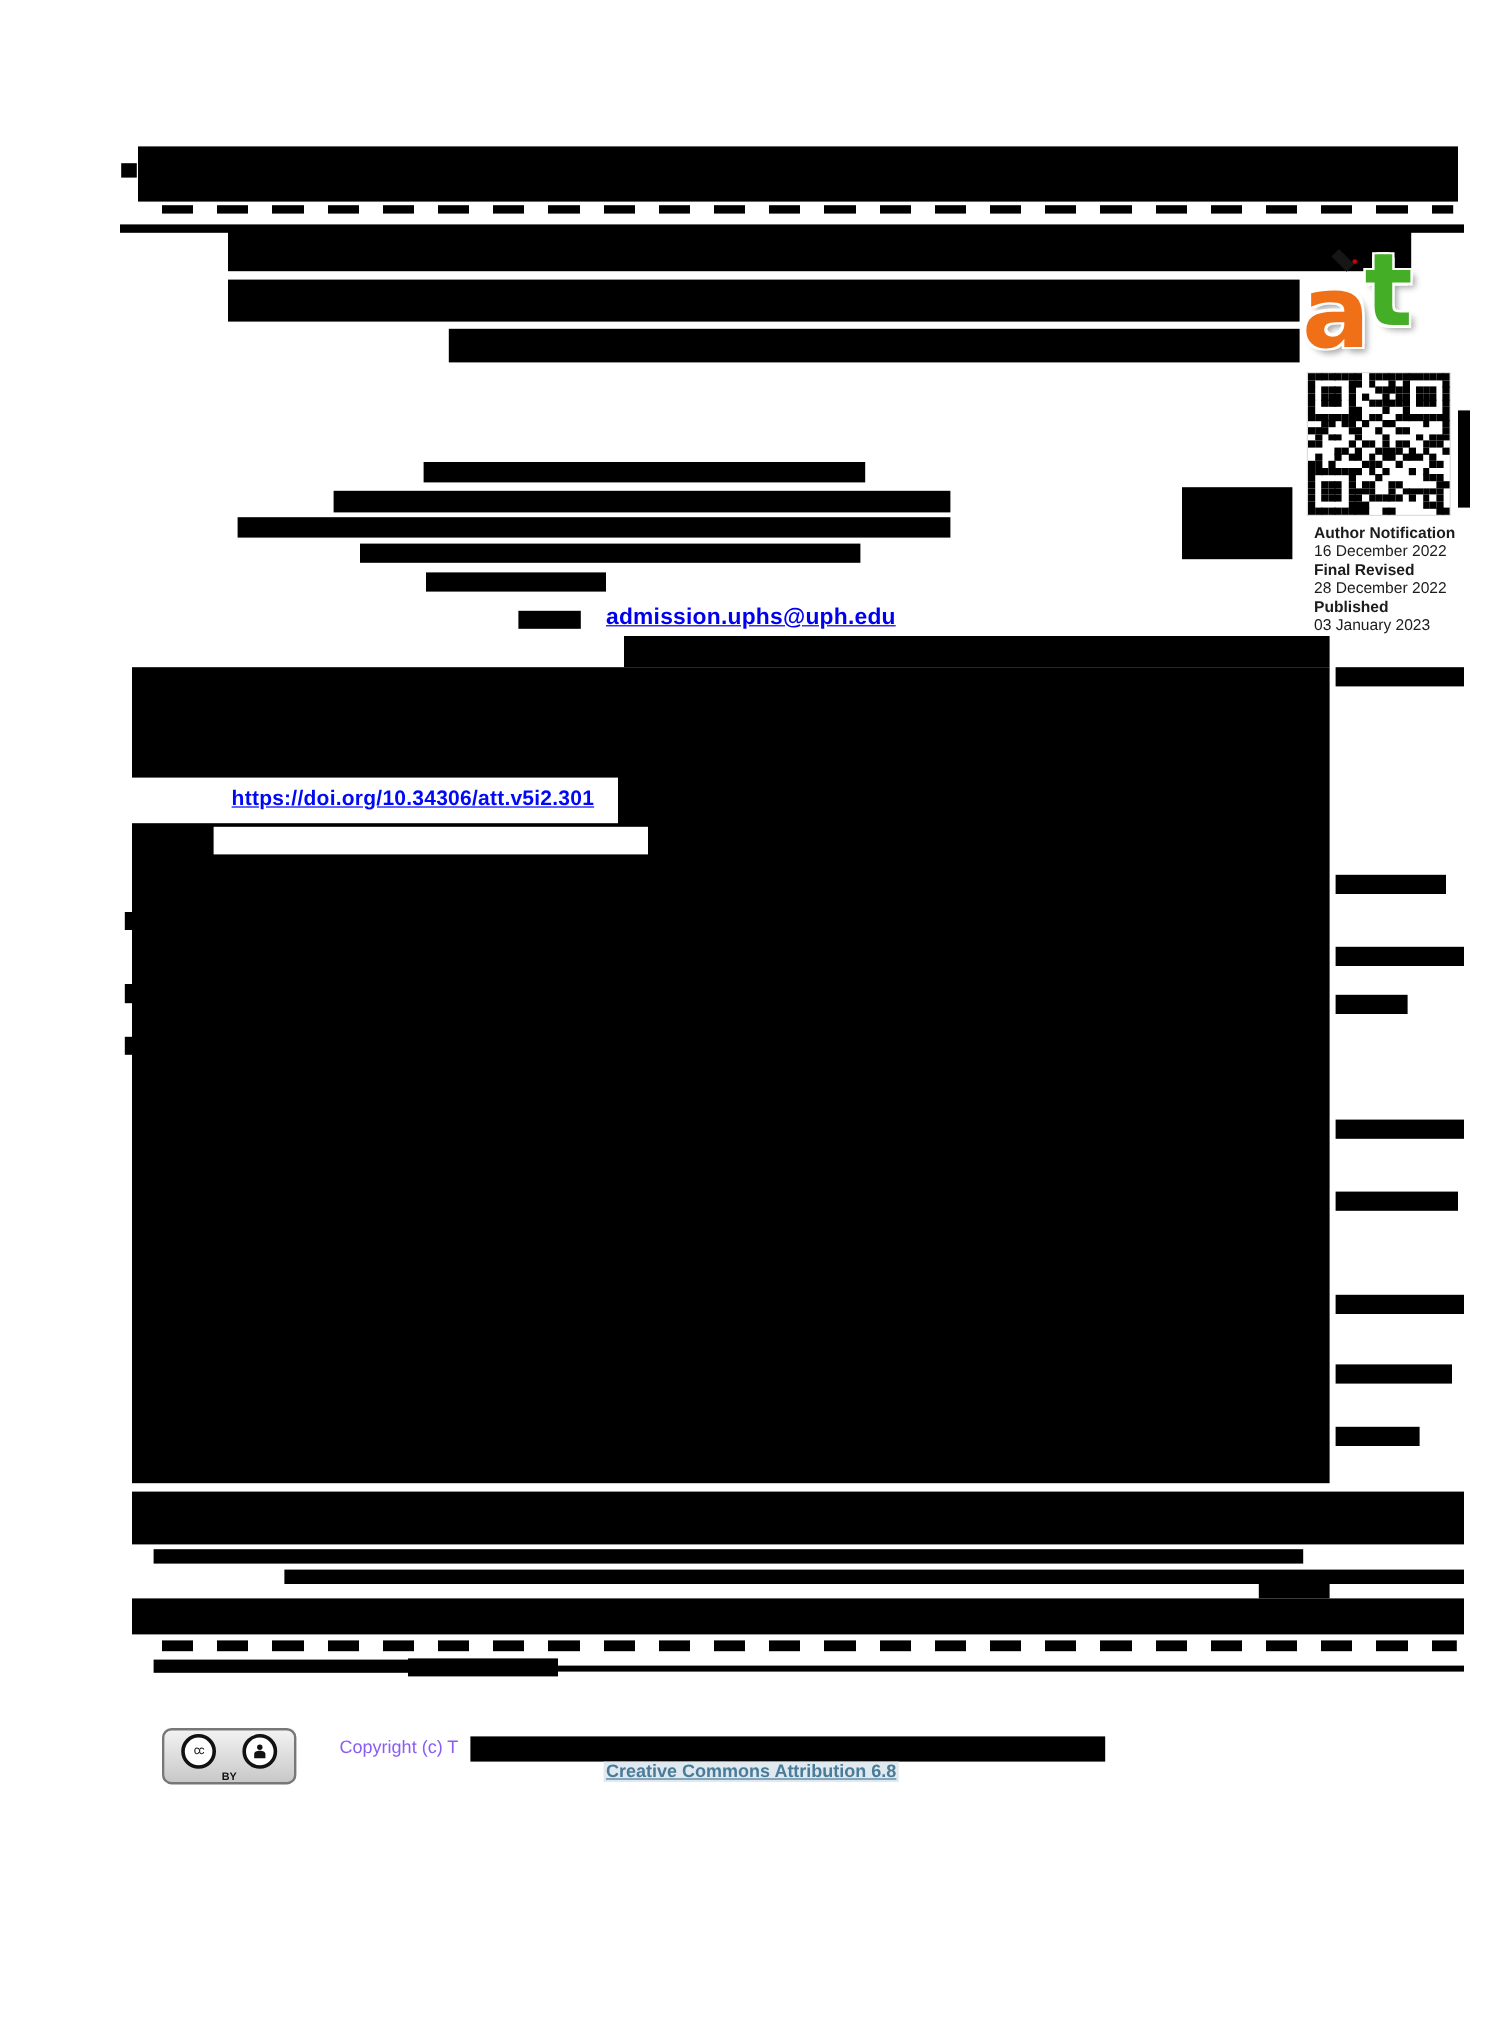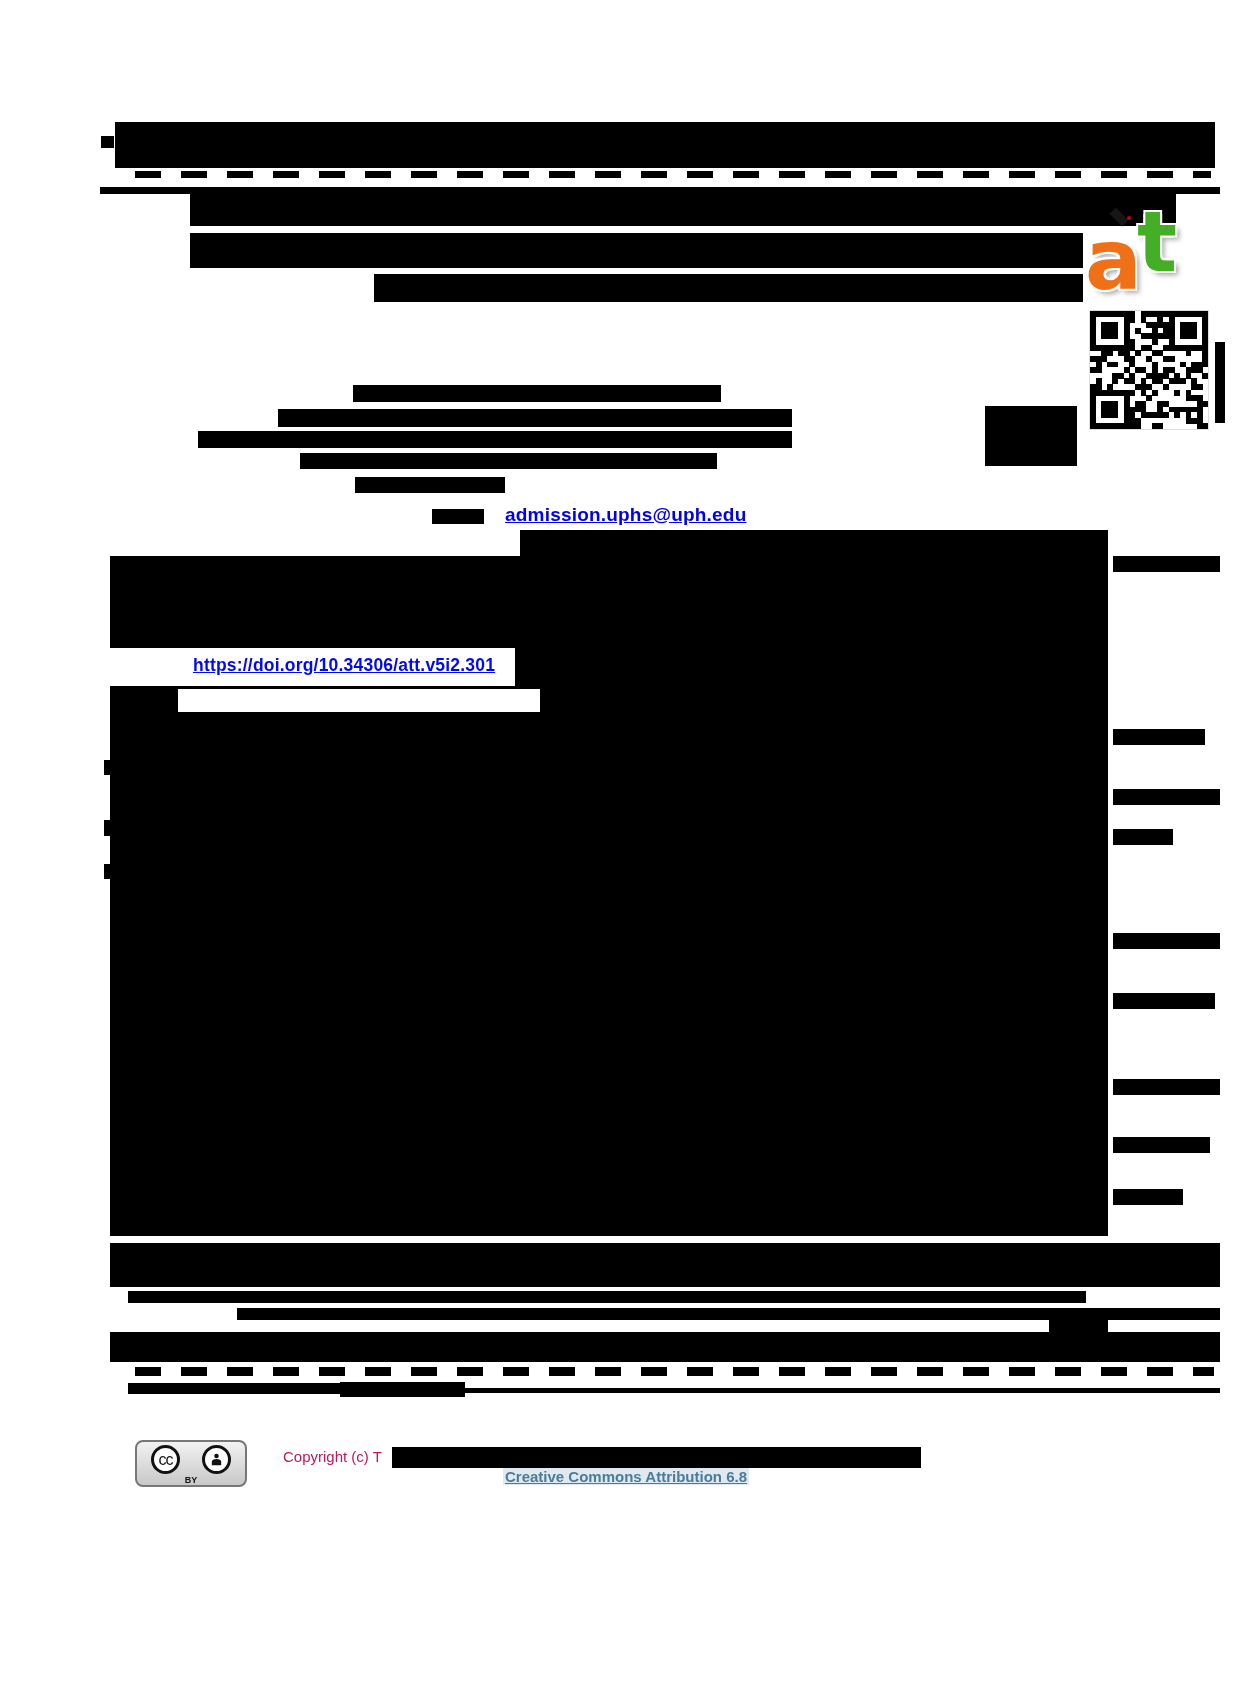--- a/index.html
+++ b/index.html
@@ -8,21 +8,21 @@
   .r{position:absolute;background:#000;}
   .dashes{position:absolute;background:repeating-linear-gradient(90deg,#000 0,#000 26px,transparent 26px,transparent 46px);}
   .white{position:absolute;background:#fff;}
   a{cursor:pointer;}
   .email-link{position:absolute;left:505px;top:504px;color:#0000ee;font-weight:bold;
       font-size:19px;text-decoration:underline;letter-spacing:.2px;}
   .doi-link{position:absolute;left:193px;top:655px;color:#0009f5;font-weight:bold;
       font-size:17.5px;text-decoration:underline;letter-spacing:.2px;z-index:5;}
   .license-link{position:absolute;left:503px;top:1468px;color:#4a7b99;font-weight:bold;
       font-size:15px;text-decoration:underline;background:#dfe9ef;padding:0 2px;}
-  .copyright{position:absolute;left:283px;top:1448px;font-size:15px;color:#be185d;}
+  .copyright{position:absolute;left:283px;top:1448px;font-size:15px;color:#8b5cf6;}
   
   .history{position:absolute;left:1095px;top:436px;width:130px;font-size:13px;
       line-height:15.4px;color:#1c1c1c;}
   .history .lbl{font-weight:bold;}
   .qr{position:absolute;left:1090px;top:311px;width:118px;height:118px;background:#fff;
       outline:1px solid #ddd;}
   .qr i{position:absolute;background:#000;}
   .logo{position:absolute;left:1085px;top:206px;width:124px;height:100px;}
   .logo .la,.logo .lt{position:absolute;font-family:"DejaVu Sans",sans-serif;font-weight:900;
       font-size:84px;line-height:84px;
@@ -32,21 +32,21 @@
   .cap{position:absolute;left:22px;top:2px;width:26px;height:16px;}
   .cap:before{content:"";position:absolute;left:3px;top:0;width:18px;height:18px;background:#161616;
       transform:rotate(45deg) scaleY(.5);}
   .cap:after{content:"";position:absolute;left:20px;top:8px;width:4px;height:4px;background:#c00;border-radius:50%;}
   
   .cc-badge{position:absolute;left:135px;top:1440px;width:112px;height:47px;border:2px solid #777;
       border-radius:8px;background:linear-gradient(#f2f2f2,#c8c8c8);box-sizing:border-box;}
   .cc-row{display:flex;justify-content:center;gap:22px;margin-top:3px;}
   .cc-circle{width:29px;height:29px;border:3px solid #111;border-radius:50%;background:#fff;
       box-sizing:border-box;display:flex;align-items:center;justify-content:center;
-      font-weight:normal;font-size:16px;color:#111;letter-spacing:-1px;}
+      font-weight:normal;font-size:10px;color:#111;letter-spacing:-1px;}
   .cc-by{position:absolute;left:0;right:0;bottom:0;text-align:center;font-size:9px;font-weight:bold;color:#111;}
 </style>
 </head>
 <body>
 
 <div id="page">
 
   <div class="r" style="left:101px;top:136px;width:13px;height:12px"></div>
   <div class="r" style="left:115px;top:122px;width:1100px;height:46px"></div>
   <div class="dashes" style="left:135px;top:171px;width:1076px;height:7px"></div>
@@ -295,20 +295,28 @@
       <i style="left:22.48px;top:112.38px;width:5.92px;height:5.92px"></i>
       <i style="left:28.10px;top:112.38px;width:5.92px;height:5.92px"></i>
       <i style="left:33.71px;top:112.38px;width:5.92px;height:5.92px"></i>
       <i style="left:39.33px;top:112.38px;width:5.92px;height:5.92px"></i>
       <i style="left:44.95px;top:112.38px;width:5.92px;height:5.92px"></i>
       <i style="left:61.81px;top:112.38px;width:5.92px;height:5.92px"></i>
       <i style="left:67.43px;top:112.38px;width:5.92px;height:5.92px"></i>
       <i style="left:106.76px;top:112.38px;width:5.92px;height:5.92px"></i>
       <i style="left:112.38px;top:112.38px;width:5.92px;height:5.92px"></i>
     </div>
+  <div class="history">
+    <div class="lbl">Author Notification</div>
+    <div>16 December 2022</div>
+    <div class="lbl">Final Revised</div>
+    <div>28 December 2022</div>
+    <div class="lbl">Published</div>
+    <div>03 January 2023</div>
+  </div>
   <div class="r" style="left:1215px;top:342px;width:10px;height:81px"></div>
 
   <div class="r" style="left:353px;top:385px;width:368px;height:17px"></div>
   <div class="r" style="left:278px;top:409px;width:514px;height:18px"></div>
   <div class="r" style="left:198px;top:431px;width:594px;height:17px"></div>
   <div class="r" style="left:300px;top:453px;width:417px;height:16px"></div>
   <div class="r" style="left:355px;top:477px;width:150px;height:16px"></div>
   <div class="r" style="left:985px;top:406px;width:92px;height:60px"></div>
   <div class="r" style="left:432px;top:509px;width:52px;height:15px"></div>
   <a class="email-link">admission.uphs@uph.edu</a>

